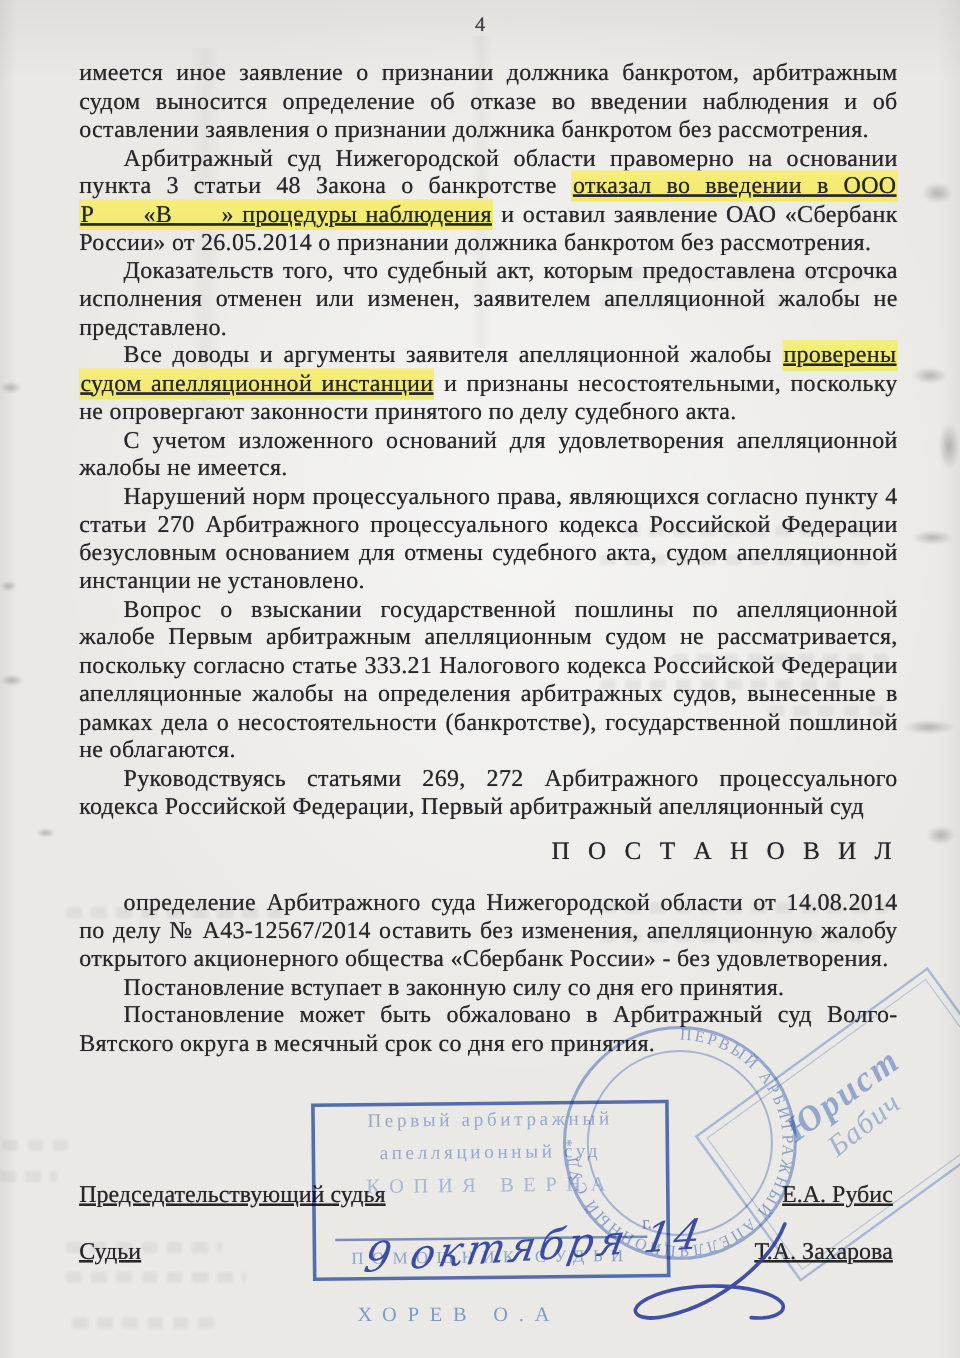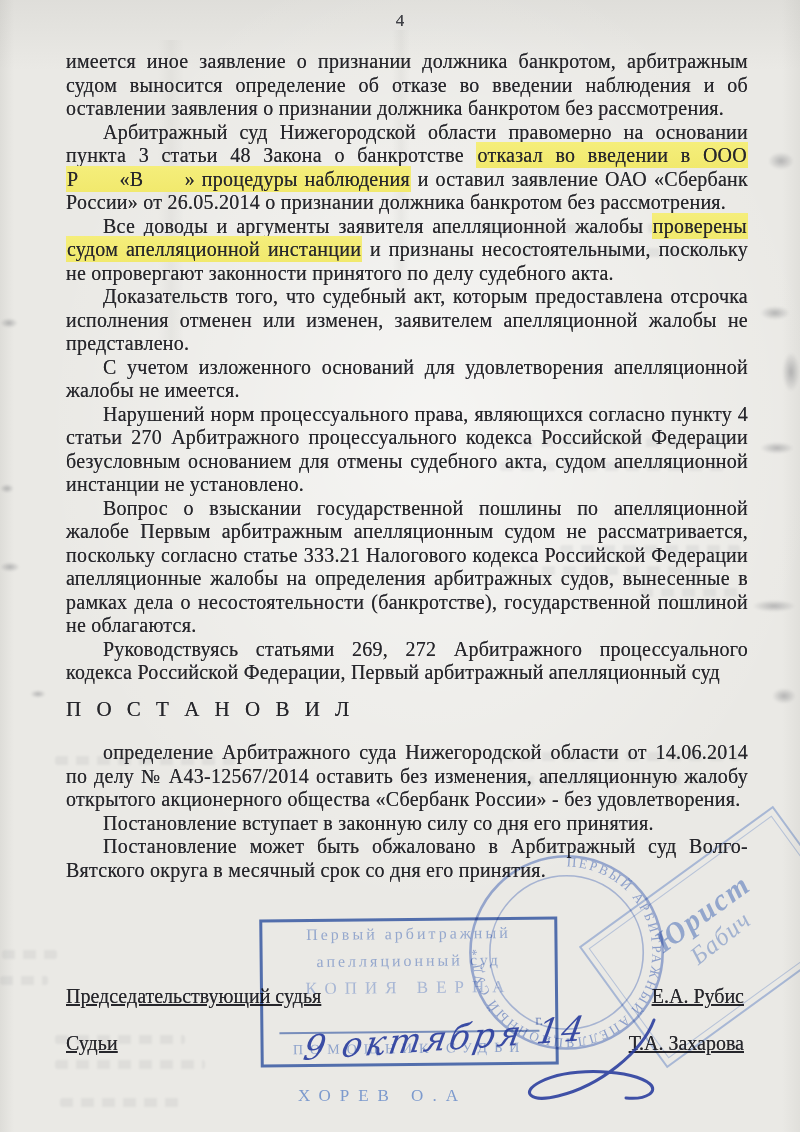--- a/index.html
+++ b/index.html
@@ -22,22 +22,22 @@
   .band{position:absolute;opacity:.06;background:linear-gradient(90deg,transparent,#6b6b66,transparent);}
   
   .page-number{position:absolute;top:11px;left:0;width:100%;text-align:center;
        font-size:17px;color:#3f4046;text-shadow:0 0 .6px rgba(50,50,55,.8);}
   .body{position:absolute;left:66px;top:50px;width:682px;
        font-size:20px;line-height:23.5px;letter-spacing:.25px;
        text-align:justify;text-shadow:0 0 .6px rgba(40,40,46,.75);}
   .para{margin:0;text-indent:37px;}
   .para.no-indent{text-indent:0;}
   mark{background:linear-gradient(180deg,var(--highlight,#f5ee7b),#f1e96d);
-       color:inherit;padding:2px 1px;box-decoration-break:clone;-webkit-box-decoration-break:clone;}
-  .heading{text-align:left;margin:13px 0 20px;font-size:21px;letter-spacing:5px;}
+       color:inherit;padding:2px 1px;box-decoration-break:clone;text-decoration:underline;-webkit-box-decoration-break:clone;}
+  .heading{text-align:right;margin:13px 0 20px;font-size:21px;letter-spacing:5px;}
   
   .signatures{position:absolute;left:66px;top:985px;width:678px;
        font-size:20px;text-shadow:0 0 .6px rgba(40,40,46,.75);text-decoration:underline;}
   .sig-row{display:flex;justify-content:space-between;margin-bottom:24px;}
   
   .stamp{mix-blend-mode:multiply;}
   .copy-stamp{position:absolute;left:260px;top:918px;width:298px;height:148px;
        border:3px solid rgba(47,86,176,.8);transform:rotate(-.6deg);
        display:flex;flex-direction:column;justify-content:space-between;
        padding:4px 8px 5px;box-sizing:border-box;font-family:"Liberation Serif",serif;}
@@ -96,30 +96,30 @@
   <div class="speck" style="left:0px;top:484px;width:14px;height:9px;"></div>
   <div class="speck" style="left:0px;top:562px;width:20px;height:10px;"></div>
   <div class="speck" style="left:30px;top:690px;width:16px;height:8px;"></div>
 
   <div class="page-number">4</div>
 
   <div class="body">
     <div id="paras-top">
         <div class="para no-indent"><span>имеется иное заявление о признании должника банкротом, арбитражным судом выносится определение об отказе во введении наблюдения и об оставлении заявления о признании должника банкротом без рассмотрения.</span></div>
         <div class="para"><span>Арбитражный суд Нижегородской области правомерно на основании пункта 3 статьи 48 Закона о банкротстве </span><mark>отказал во введении в ООО Р&nbsp;&nbsp;&nbsp;&nbsp;&nbsp;&nbsp;«В&nbsp;&nbsp;&nbsp;&nbsp;&nbsp;&nbsp;» процедуры наблюдения</mark><span> и оставил заявление ОАО «Сбербанк России» от 26.05.2014 о признании должника банкротом без рассмотрения.</span></div>
+        <div class="para"><span>Доказательств того, что судебный акт, которым предоставлена отсрочка исполнения отменен или изменен, заявителем апелляционной жалобы не представлено.</span></div>
         <div class="para"><span>Все доводы и аргументы заявителя апелляционной жалобы </span><mark>проверены судом апелляционной инстанции</mark><span> и признаны несостоятельными, поскольку не опровергают законности принятого по делу судебного акта.</span></div>
-        <div class="para"><span>Доказательств того, что судебный акт, которым предоставлена отсрочка исполнения отменен или изменен, заявителем апелляционной жалобы не представлено.</span></div>
         <div class="para"><span>С учетом изложенного оснований для удовлетворения апелляционной жалобы не имеется.</span></div>
         <div class="para"><span>Нарушений норм процессуального права, являющихся согласно пункту 4 статьи 270 Арбитражного процессуального кодекса Российской Федерации безусловным основанием для отмены судебного акта, судом апелляционной инстанции не установлено.</span></div>
         <div class="para"><span>Вопрос о взыскании государственной пошлины по апелляционной жалобе Первым арбитражным апелляционным судом не рассматривается, поскольку согласно статье 333.21 Налогового кодекса Российской Федерации апелляционные жалобы на определения арбитражных судов, вынесенные в рамках дела о несостоятельности (банкротстве), государственной пошлиной не облагаются.</span></div>
         <div class="para"><span>Руководствуясь статьями 269, 272 Арбитражного процессуального кодекса Российской Федерации, Первый арбитражный апелляционный суд</span></div>
       </div>
     <div class="heading">П О С Т А Н О В И Л</div>
     <div id="paras-bottom">
-        <div class="para"><span>определение Арбитражного суда Нижегородской области от 14.06.2014 по делу № А43-12567/2014 оставить без изменения, апелляционную жалобу открытого акционерного общества «Сбербанк России» - без удовлетворения.</span></div>
+        <div class="para"><span>определение Арбитражного суда Нижегородской области от 14.08.2014 по делу № А43-12567/2014 оставить без изменения, апелляционную жалобу открытого акционерного общества «Сбербанк России» - без удовлетворения.</span></div>
         <div class="para"><span>Постановление вступает в законную силу со дня его принятия.</span></div>
         <div class="para"><span>Постановление может быть обжаловано в Арбитражный суд Волго-Вятского округа в месячный срок со дня его принятия.</span></div>
       </div>
   </div>
 
   <div class="signatures">
     <div class="sig-row">
       <span>Председательствующий судья</span>
       <span>Е.А. Рубис</span>
     </div>

